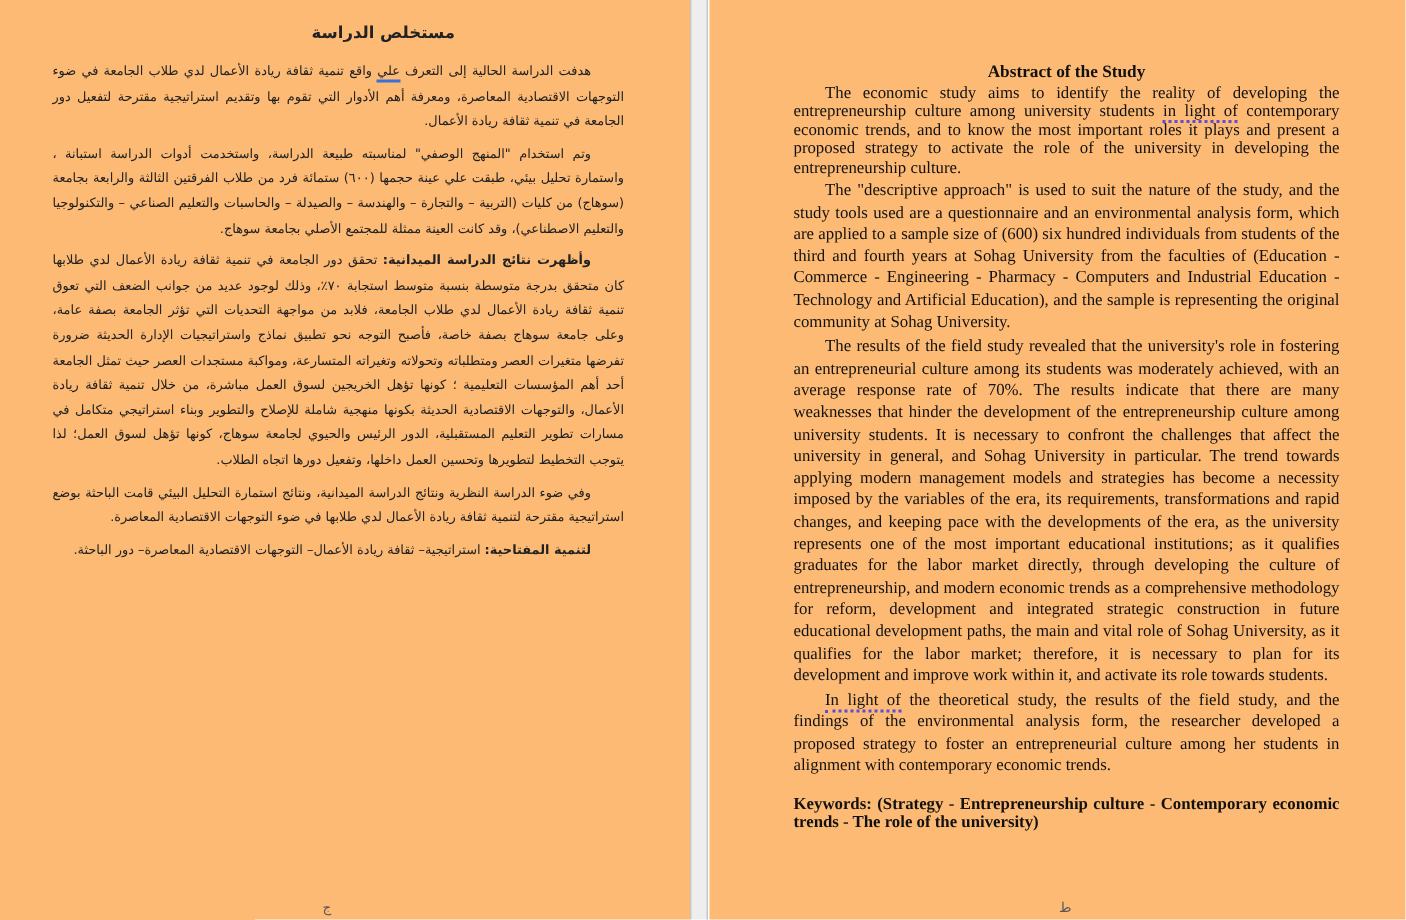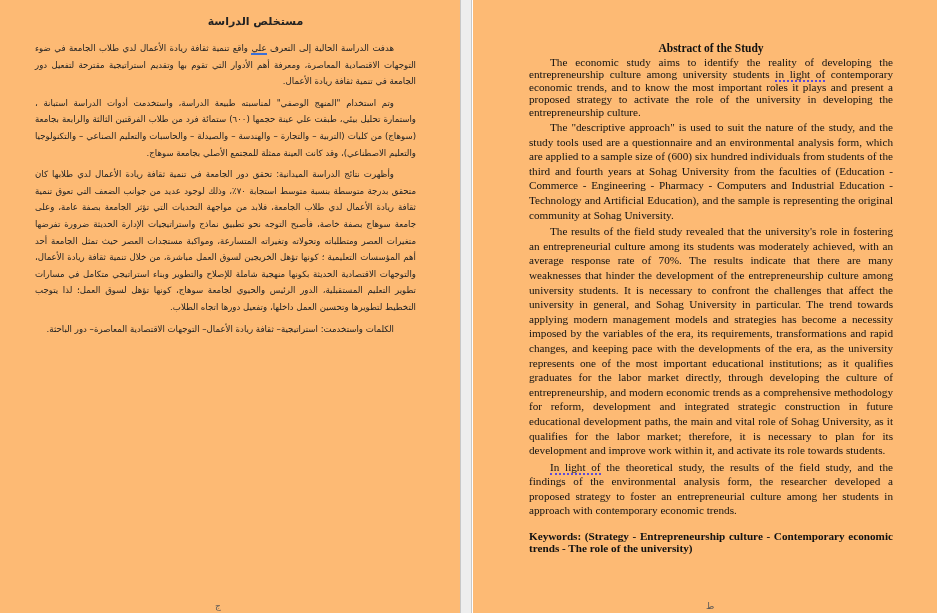--- a/index.html
+++ b/index.html
@@ -23,21 +23,21 @@
     position:absolute; left:35px; width:381px; top:14px;
     direction:rtl; text-align:justify;
     font-family: "DejaVu Sans", sans-serif;
     font-size:8.6px; line-height:16.6px; color:#222;
   }
   .ar h1 {
     margin:0 0 10px 0; text-align:center; font-size:11px; font-weight:bold;
     line-height:16px; padding-left:60px;
   }
   .ar p { margin:0 0 5px 0; text-indent:22px; }
-  .ar b { font-weight:normal; }
+  .ar b { font-weight:bold; }
   .ar .sq { border-bottom:2px double #3a6fd8;margin-top:16px; }
 
   
   .en {
     position:absolute; left:56px; width:364px; top:41px;
     font-size:11.2px; line-height:14.6px; color:#111;
     text-align:justify;
   }
   .en h1 {
     margin:0 0 1px 0; text-align:center; font-size:11.5px; font-weight:bold; line-height:14px;
@@ -61,36 +61,37 @@
 <div class="page page-left">
   <div class="ar">
     <h1>مستخلص الدراسة</h1>
 
     <p><span>هدفت الدراسة الحالية إلى التعرف </span><span class="sq">علي</span><span> واقع تنمية ثقافة ريادة الأعمال لدي طلاب الجامعة في ضوء التوجهات الاقتصادية المعاصرة، ومعرفة أهم الأدوار التي تقوم بها وتقديم استراتيجية مقترحة لتفعيل دور الجامعة في تنمية ثقافة ريادة الأعمال.</span></p>
 
     <p>وتم استخدام "المنهج الوصفي" لمناسبته طبيعة الدراسة، واستخدمت أدوات الدراسة استبانة ، واستمارة تحليل بيئي، طبقت علي عينة حجمها (٦٠٠) ستمائة فرد من طلاب الفرقتين الثالثة والرابعة بجامعة (سوهاج) من كليات (التربية – والتجارة – والهندسة – والصيدلة – والحاسبات والتعليم الصناعي – والتكنولوجيا والتعليم الاصطناعي)، وقد كانت العينة ممثلة للمجتمع الأصلي بجامعة سوهاج.</p>
 
     <p><b>وأظهرت نتائج الدراسة الميدانية:</b><span> تحقق دور الجامعة في تنمية ثقافة ريادة الأعمال لدي طلابها كان متحقق بدرجة متوسطة بنسبة متوسط استجابة ٧٠٪، وذلك لوجود عديد من جوانب الضعف التي تعوق تنمية ثقافة ريادة الأعمال لدي طلاب الجامعة، فلابد من مواجهة التحديات التي تؤثر الجامعة بصفة عامة، وعلى جامعة سوهاج بصفة خاصة، فأصبح التوجه نحو تطبيق نماذج واستراتيجيات الإدارة الحديثة ضرورة تفرضها متغيرات العصر ومتطلباته وتحولاته وتغيراته المتسارعة، ومواكبة مستجدات العصر حيث تمثل الجامعة أحد أهم المؤسسات التعليمية ؛ كونها تؤهل الخريجين لسوق العمل مباشرة، من خلال تنمية ثقافة ريادة الأعمال، والتوجهات الاقتصادية الحديثة بكونها منهجية شاملة للإصلاح والتطوير وبناء استراتيجي متكامل في مسارات تطوير التعليم المستقبلية، الدور الرئيس والحيوي لجامعة سوهاج، كونها تؤهل لسوق العمل؛ لذا يتوجب التخطيط لتطويرها وتحسين العمل داخلها، وتفعيل دورها اتجاه الطلاب.</span></p>
 
+    <p>وفي ضوء الدراسة النظرية ونتائج الدراسة الميدانية، ونتائج استمارة التحليل البيئي قامت الباحثة بوضع استراتيجية مقترحة لتنمية ثقافة ريادة الأعمال لدي طلابها في ضوء التوجهات الاقتصادية المعاصرة.</p>
 
-    <p><b>الكلمات واستخدمت:</b><span> استراتيجية– ثقافة ريادة الأعمال– التوجهات الاقتصادية المعاصرة– دور الباحثة.</span></p>
+    <p><b>لتنمية المفتاحية:</b><span> استراتيجية– ثقافة ريادة الأعمال– التوجهات الاقتصادية المعاصرة– دور الباحثة.</span></p>
   </div>
   <div class="pnum pnum-left">ج</div>
 </div>
 
 <div class="gutter"></div>
 
 <div class="page page-right">
   <div class="en">
     <h1>Abstract of the Study</h1>
 
     <p class="tight"><span>The economic study aims to identify the reality of developing the entrepreneurship culture among university students </span><span class="sq">in light of</span><span> contemporary economic trends, and to know the most important roles it plays and present a proposed strategy to activate the role of the university in developing the entrepreneurship culture.</span></p>
 
     <p class="wide">The "descriptive approach" is used to suit the nature of the study, and the study tools used are a questionnaire and an environmental analysis form, which are applied to a sample size of (600) six hundred individuals from students of the third and fourth years at Sohag University from the faculties of (Education - Commerce - Engineering - Pharmacy - Computers and Industrial Education - Technology and Artificial Education), and the sample is representing  the original community at Sohag University.</p>
 
     <p class="wide">The results of the field study revealed that the university's role in fostering an entrepreneurial culture among its students was moderately achieved, with an average response rate of 70%. The results indicate that there are many weaknesses that hinder the development of the entrepreneurship culture among university students. It is necessary to confront the challenges that affect the university in general, and Sohag University in particular. The trend towards applying modern management models and strategies has become a necessity imposed by the variables of the era, its requirements, transformations and rapid changes, and keeping pace with the developments of the era, as the university represents one of the most important educational institutions; as it qualifies graduates for the labor market directly, through developing the culture of entrepreneurship, and modern economic trends as a comprehensive methodology for reform, development and integrated strategic construction in future educational development paths, the main and vital role of Sohag University, as it qualifies for the labor market; therefore, it is necessary to plan for its development and improve work within it, and activate its role towards students.</p>
 
-    <p class="wide"><span class="sq">In light of</span><span> the theoretical study, the results of the field study, and the findings of the environmental analysis form, the researcher developed a proposed strategy to foster an entrepreneurial culture among her students in approach with contemporary economic trends.</span></p>
+    <p class="wide"><span class="sq">In light of</span><span> the theoretical study, the results of the field study, and the findings of the environmental analysis form, the researcher developed a proposed strategy to foster an entrepreneurial culture among her students in alignment with contemporary economic trends.</span></p>
 
     <p class="kw"><b>Keywords</b><span>: (Strategy - Entrepreneurship culture - Contemporary economic trends - The role of the university)</span></p>
   </div>
   <div class="pnum pnum-right">ط</div>
 </div>
 
 </body></html>

